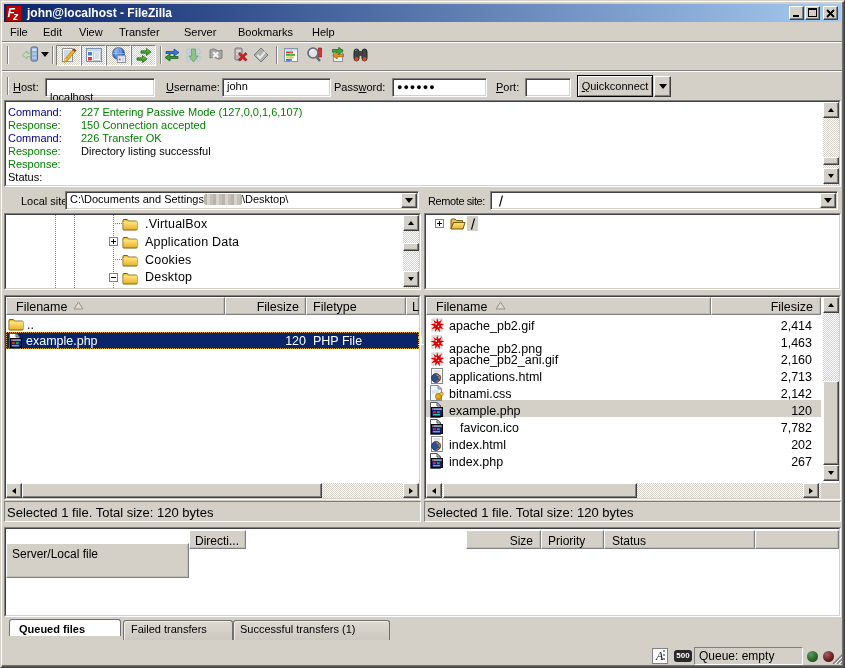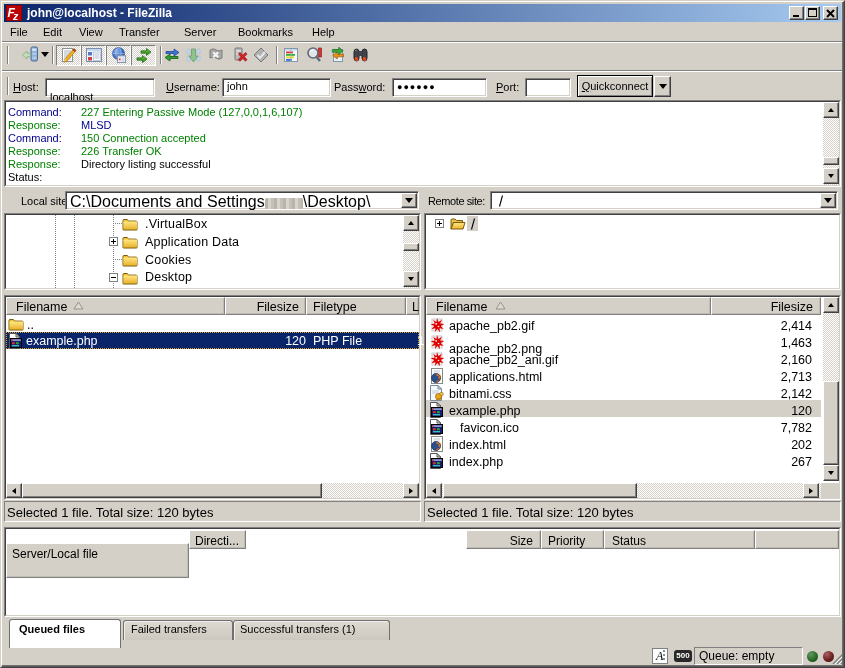--- a/index.html
+++ b/index.html
@@ -221,40 +221,39 @@
     <div class="ab" style="left:2px;top:4px;line-height:13px">
       <div><span style="color:#00008b">Command:</span></div>
       <div><span style="color:#008000">Response:</span></div>
       <div><span style="color:#00008b">Command:</span></div>
       <div><span style="color:#008000">Response:</span></div>
       <div><span style="color:#008000">Response:</span></div>
       <div><span>Status:</span></div>
     </div>
     <div class="ab" style="left:75px;top:4px;line-height:13px">
       <div><span style="color:#008000">227 Entering Passive Mode (127,0,0,1,6,107)</span></div>
-      <div><span style="color:#00008b">MLSD</span></div>
       <div><span style="color:#008000">150 Connection accepted</span></div>
       <div><span style="color:#008000">226 Transfer OK</span></div>
       <div><span>Directory listing successful</span></div>
     </div>
 
     <div class="ab check" style="right:0;top:0;width:16px;height:83px"></div>
     <div class="ab raised ctr" style="right:0;top:0;width:16px;height:16px">
         <div class="tri-up"></div>
       </div>
     <div class="ab raised" style="right:0;top:55px;width:16px;height:8px"></div>
     <div class="ab raised ctr" style="right:0;top:66px;width:16px;height:16px">
         <div class="tri-down"></div>
       </div>
   </div>
 </div>
 
 <div class="ab" style="left:21px;top:195px">Local site:</div>
 <div class="ab inputbox" style="left:65px;top:191px;width:354px;height:19px">
-  <div style="padding:1px 0 0 4px;white-space:nowrap;font-size:16px">C:\Documents and Settings<span id="blur1" style="display:inline-block;width:38px;height:11px;vertical-align:-2px;background:repeating-linear-gradient(90deg,#b8b4ac 0 3px,#d8d4cc 3px 6px,#c4c0b8 6px 9px);border-radius:2px"></span>\Desktop\</div>
+  <div style="padding:1px 0 0 4px;white-space:nowrap;font-size:11px">C:\Documents and Settings<span id="blur1" style="display:inline-block;width:38px;height:11px;vertical-align:-2px;background:repeating-linear-gradient(90deg,#b8b4ac 0 3px,#d8d4cc 3px 6px,#c4c0b8 6px 9px);border-radius:2px"></span>\Desktop\</div>
   <div class="ab raised ctr" style="right:1px;top:1px;width:16px;height:15px">
       <div class="tri-down" style="border-left-width:4px;border-right-width:4px;border-top-width:5px"></div>
     </div>
 </div>
 <div class="ab" style="left:428px;top:195px;letter-spacing:-0.4px">Remote site:</div>
 <div class="ab inputbox" style="left:490px;top:191px;width:348px;height:19px">
   <svg class="ab" style="left:6px;top:3px" width="8" height="12">
       <line x1="5.5" y1="0.5" x2="2.5" y2="11.5" stroke="#000" stroke-width="1.1"></line>
     </svg>
   <div class="ab raised ctr" style="right:1px;top:1px;width:16px;height:15px">
@@ -722,21 +721,21 @@
     <div class="ab hdrbtn" style="left:535px;top:1px;width:63px;height:19px">
         <div style="padding:3px 0 0 6px">Priority</div>
       </div>
     <div class="ab hdrbtn" style="left:598px;top:1px;width:151px;height:19px">
         <div style="padding:3px 0 0 7px">Status</div>
       </div>
     <div class="ab hdrbtn" style="left:749px;top:1px;width:84px;height:19px"></div>
   </div>
 </div>
 
-<div class="ab" id="tab1" style="left:9px;top:619px;width:112px;height:29px;background:#fff;border:1px solid #707070;border-bottom:none;border-radius:3px 3px 0 0;box-shadow:inset 1px 1px 0 #fff">
+<div class="ab" id="tab1" style="left:9px;top:619px;width:112px;height:17px;background:#fff;border:1px solid #707070;border-bottom:none;border-radius:3px 3px 0 0;box-shadow:inset 1px 1px 0 #fff">
     <div style="padding:3px 0 0 9px;font-weight:bold">Queued files</div>
   </div>
 <div class="ab" id="tab2" style="left:123px;top:620px;width:110px;height:20px;background:linear-gradient(#dedad2,#ccc8c0);border:1px solid #707070;border-bottom:none;border-radius:3px 3px 0 0;box-shadow:inset 1px 1px 0 #f0eeea">
     <div style="padding:2px 0 0 7px">Failed transfers</div>
   </div>
 <div class="ab" id="tab3" style="left:233px;top:620px;width:157px;height:20px;background:linear-gradient(#dedad2,#ccc8c0);border:1px solid #707070;border-bottom:none;border-radius:3px 3px 0 0;box-shadow:inset 1px 1px 0 #f0eeea">
     <div style="padding:2px 0 0 6px">Successful transfers (1)</div>
   </div>
 
 <div class="ab" id="ascii-ico" style="left:652px;top:648px;width:16px;height:16px"><svg width="16" height="16">

